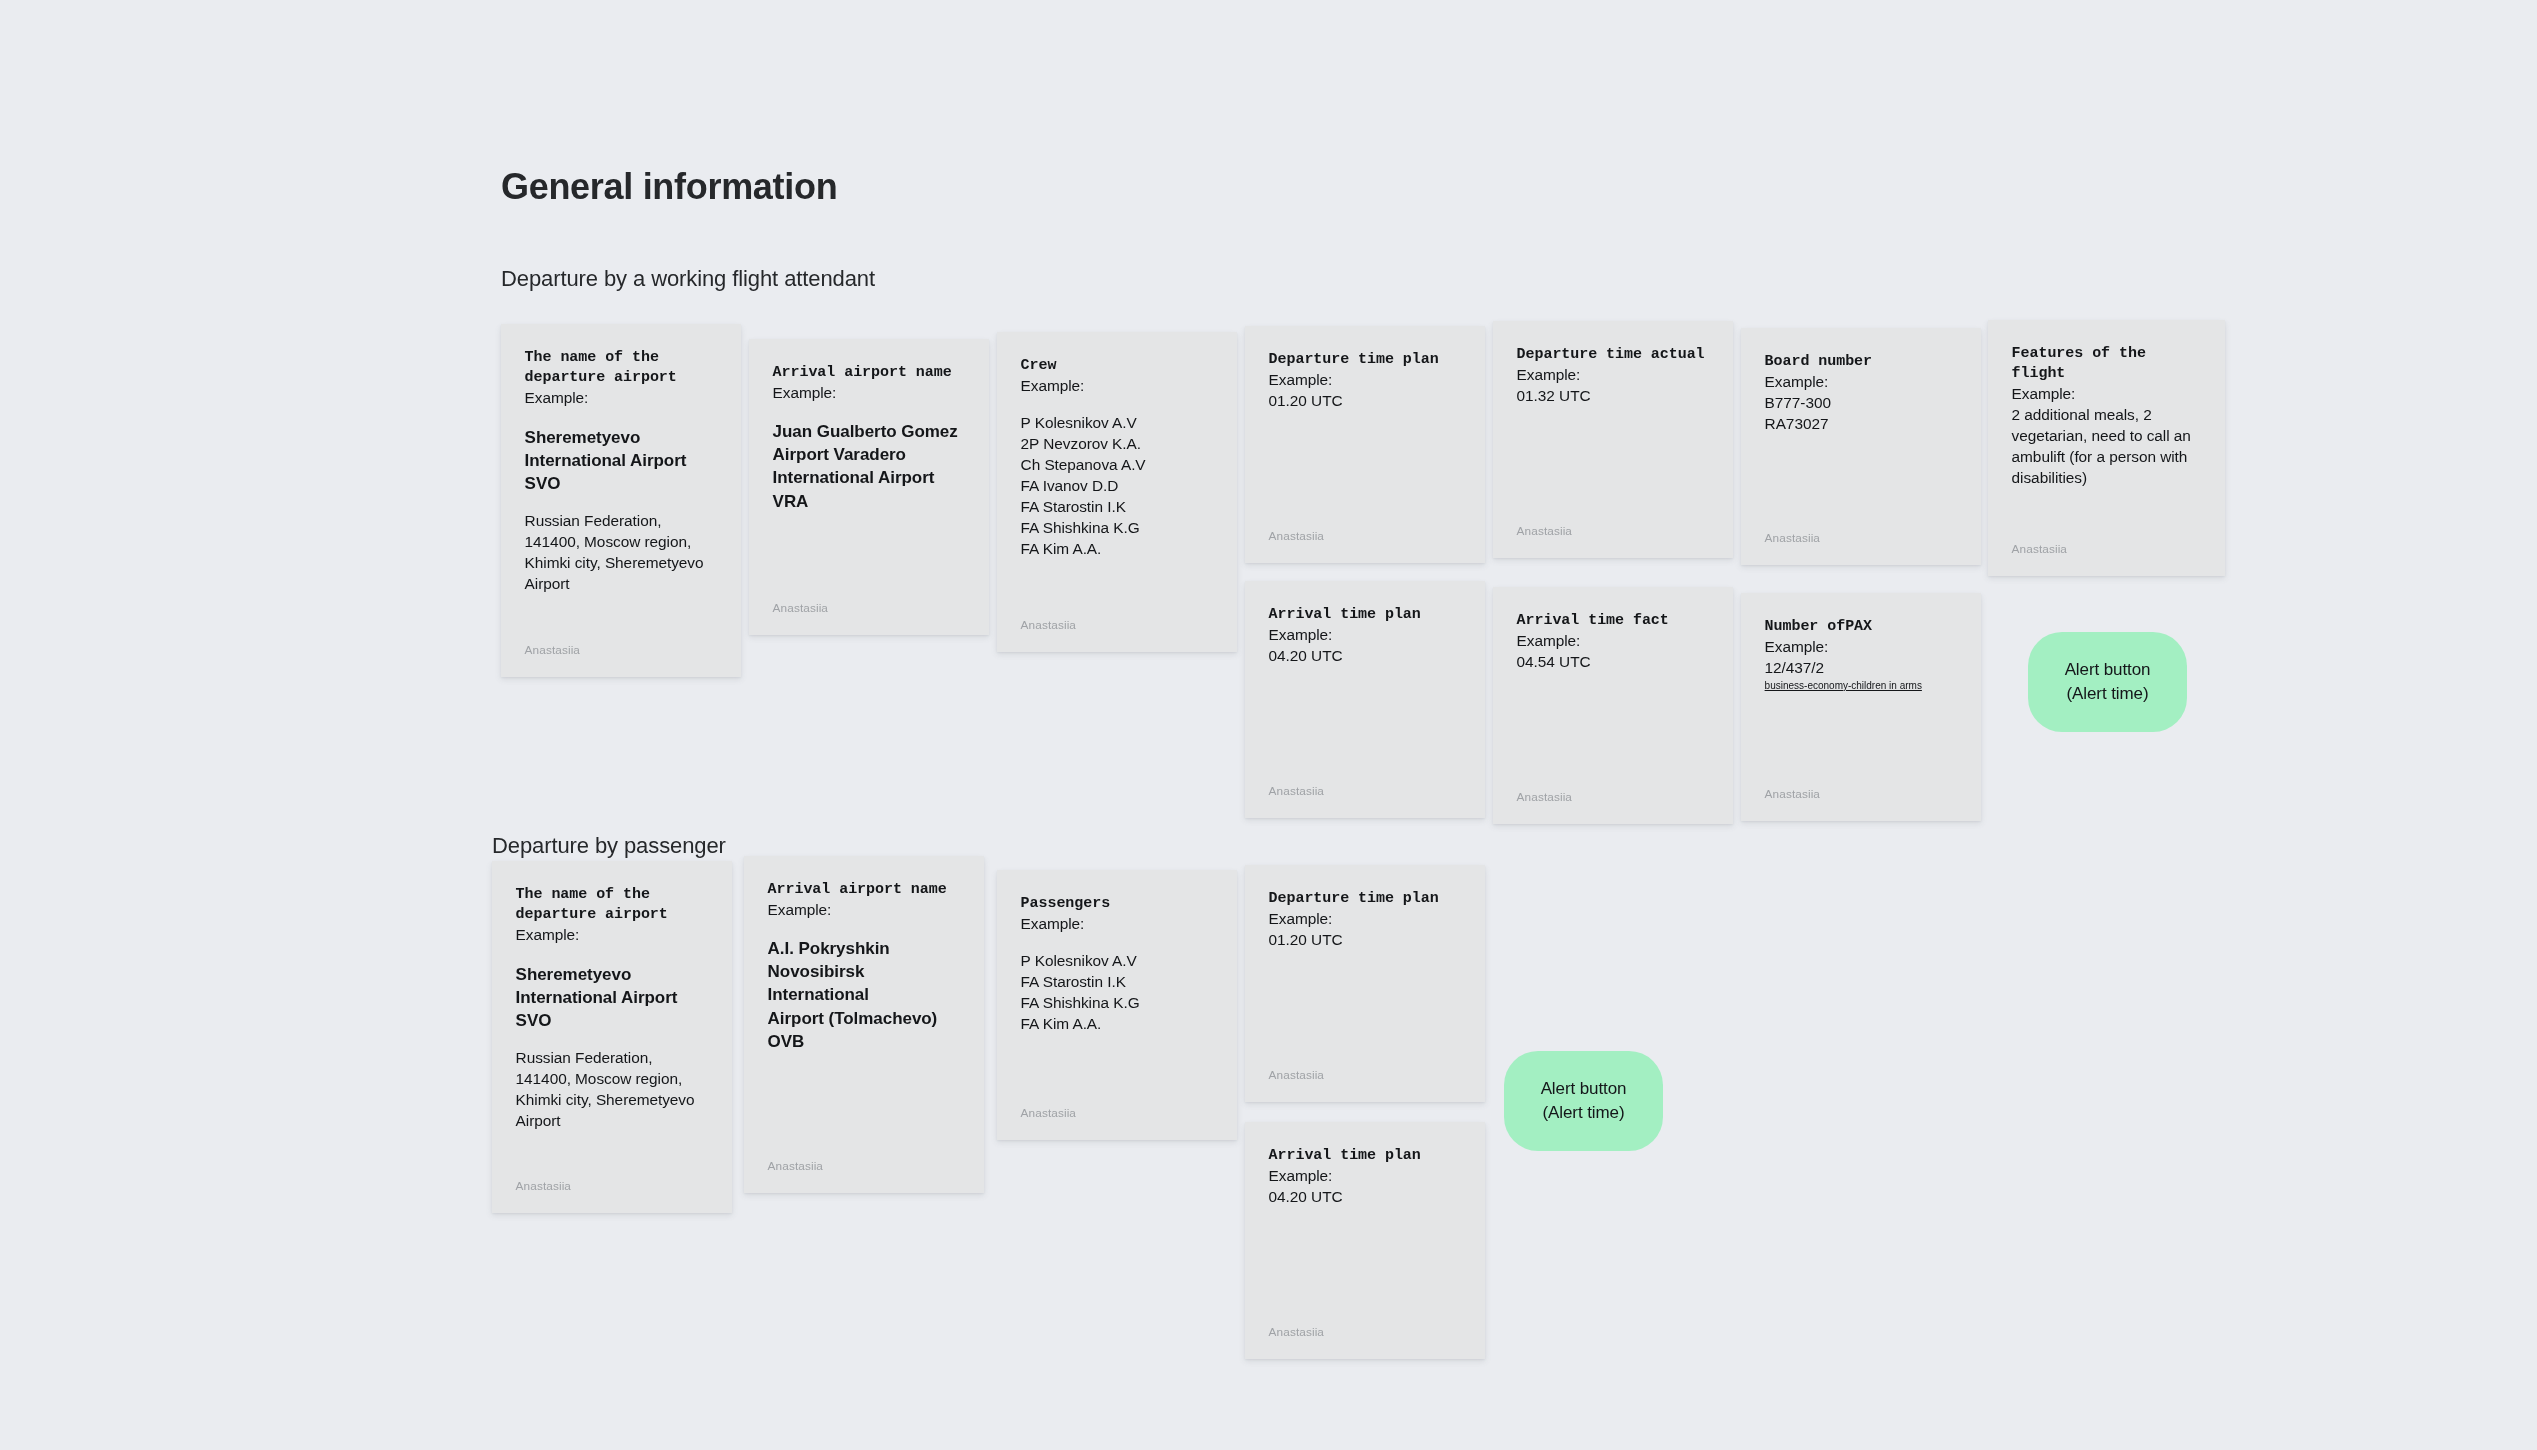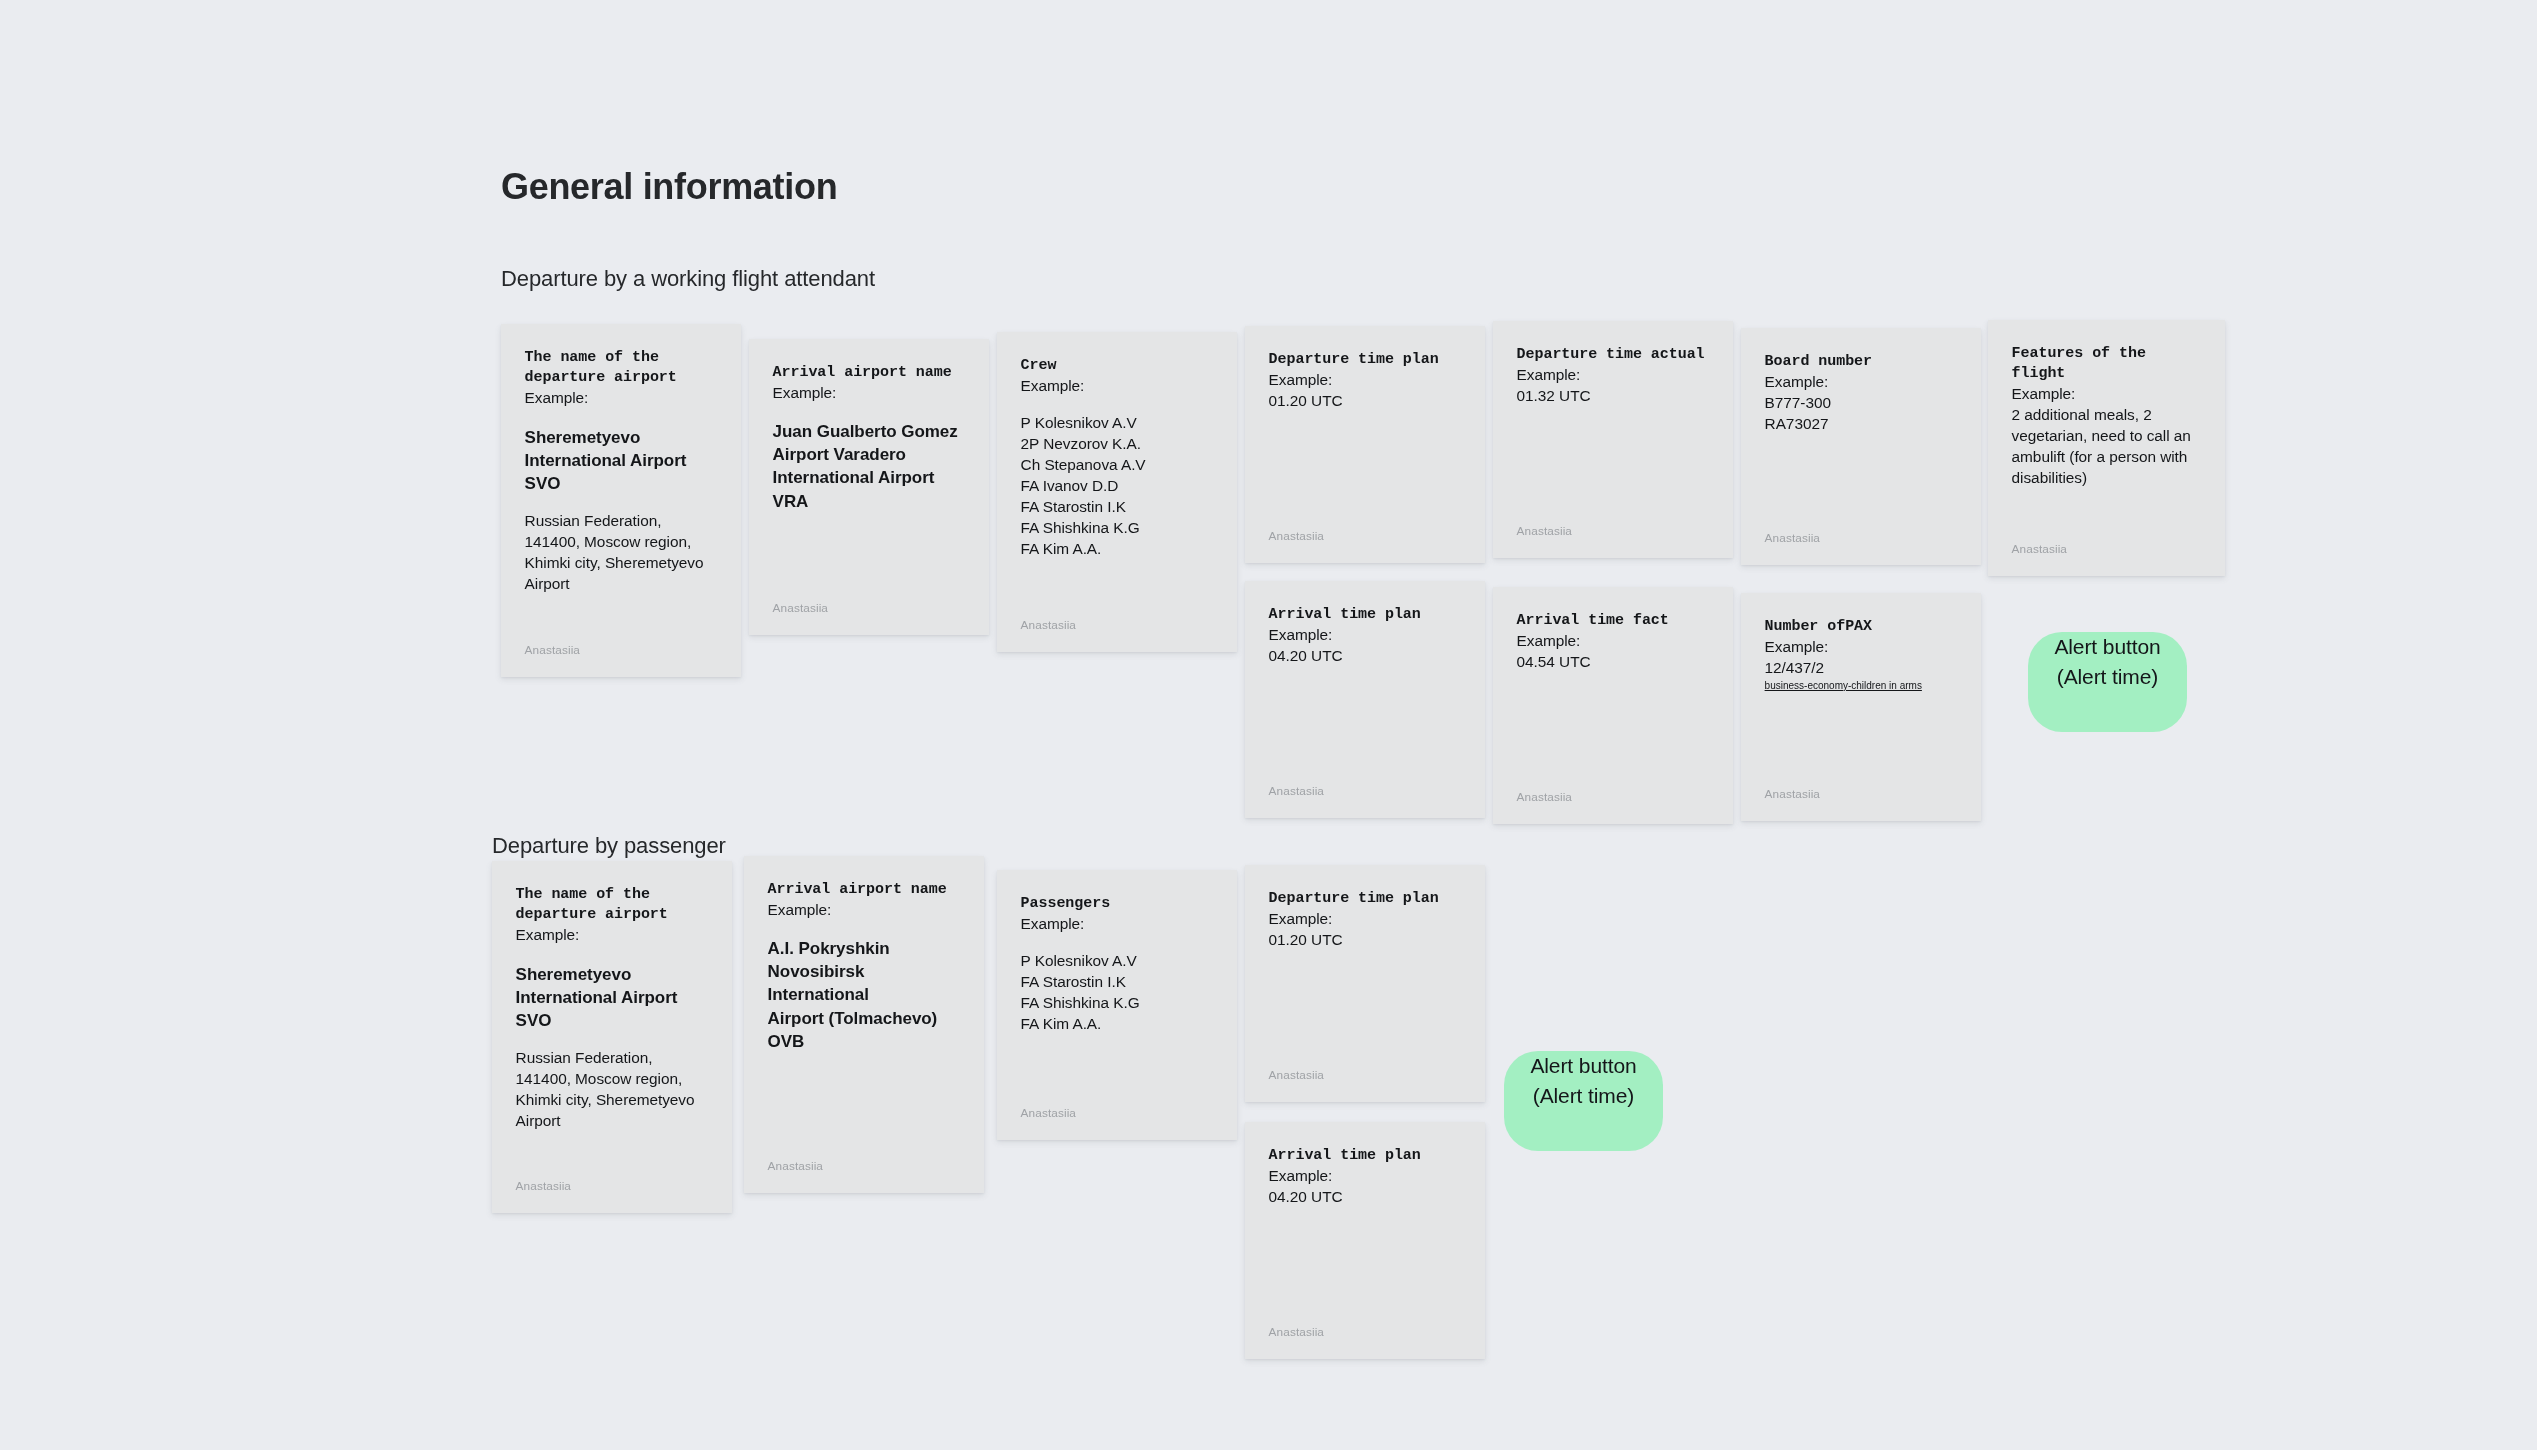--- a/index.html
+++ b/index.html
@@ -93,23 +93,23 @@
   }
 
   
   .alert-btn {
     position: absolute;
     background: #A3EFC2;
     border-radius: 34px;
     display: flex;
     flex-direction: column;
     align-items: center;
-    justify-content: flex-start;
-    color: #141619;
-    font-size: 21px;
+    justify-content: center;
+    color: #141619;
+    font-size: 17px;
     line-height: 1.42;
     font-weight: 400;
     letter-spacing: -0.1px;
     cursor: pointer;
     border: none;
     padding: 0;
     font-family: "Liberation Sans", sans-serif;
   }
 </style>
 </head>

